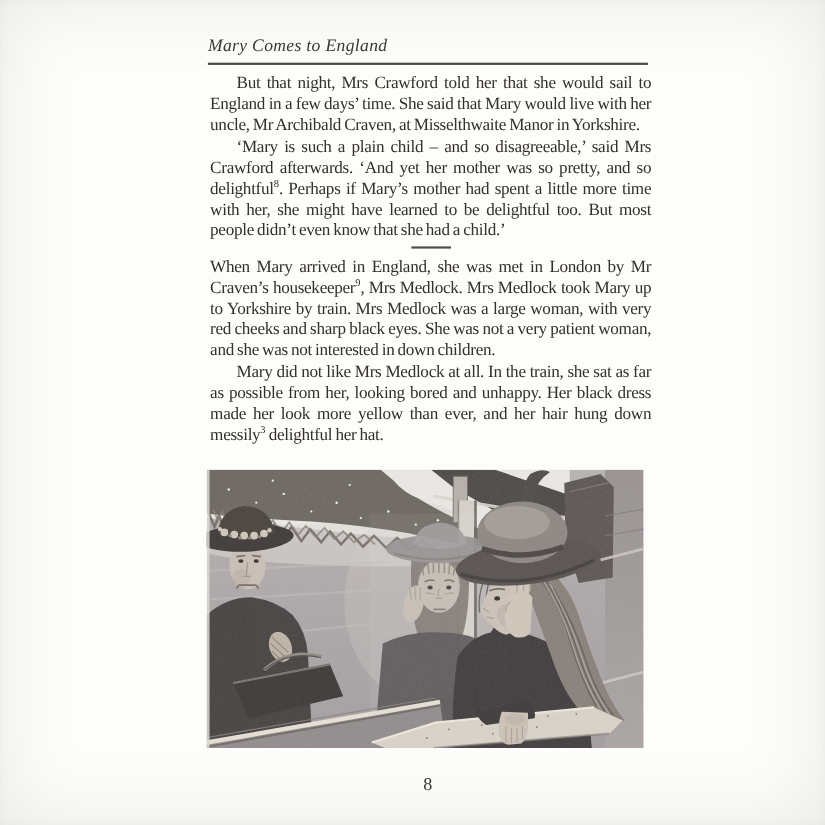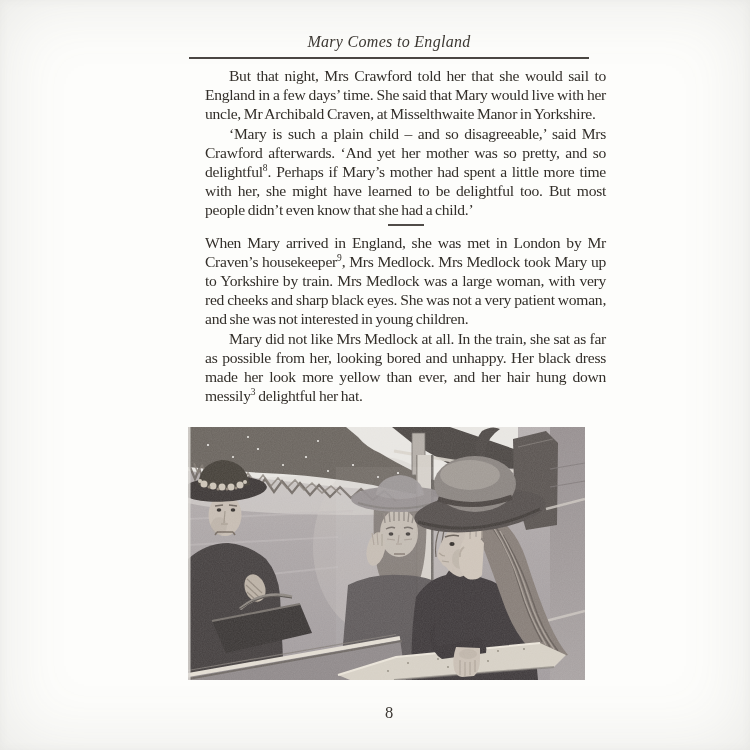--- a/index.html
+++ b/index.html
@@ -5,29 +5,29 @@
   html,body{margin:0;padding:0;background:#ffffff;}
   .page{
     position:relative;width:750px;height:750px;background:#fdfdfb;overflow:hidden;
     font-family:"Liberation Serif","DejaVu Serif",serif;
   }
   .page::before{
     content:"";position:absolute;inset:0;pointer-events:none;
     box-shadow:inset 0 0 70px rgba(110,110,108,.14), inset 0 0 10px rgba(140,140,138,.07);
   }
   .running-header{
-    position:absolute;top:33px;left:189px;width:400px;text-align:center;
+    position:absolute;top:33px;left:189px;width:400px;
     font-style:italic;font-size:16px;color:#3b3732;letter-spacing:.3px;
   }
   .header-rule{
     position:absolute;top:57px;left:189px;width:400px;height:0;
     border-top:2px solid #4a4642;
   }
   .text-block{
-    position:absolute;top:66px;left:205px;width:401px;
+    position:absolute;top:66px;left:191px;width:401px;
     font-size:15.6px;line-height:19.2px;color:#332f2a;text-align:justify;
     letter-spacing:-0.28px;word-spacing:-0.8px;
   }
   .para{margin:0;}
   .para.indent{text-indent:24px;}
   sup.fn{font-size:9.5px;line-height:0;vertical-align:6px;letter-spacing:0;}
   .section-divider{
     width:36px;margin:4.5px auto 6.5px;height:0;
     border-top:2.2px solid #504c48;
   }
@@ -45,21 +45,21 @@
 
 <div class="page">
 
   <div class="running-header">Mary Comes to England</div>
   <div class="header-rule"></div>
 
   <div class="text-block">
     <p class="para indent"><span>But that night, Mrs Crawford told her that she would sail to England in a few days’ time. She said that Mary would live with her uncle, Mr Archibald Craven, at Misselthwaite Manor in Yorkshire.</span></p>
     <p class="para indent"><span>‘Mary is such a plain child – and so disagreeable,’ said Mrs Crawford afterwards. ‘And yet her mother was so pretty, and so delightful</span><sup class="fn">8</sup><span>. Perhaps if Mary’s mother had spent a little more time with her, she might have learned to be delightful too. But most people didn’t even know that she had a child.’</span></p>
     <div class="section-divider"></div>
-    <p class="para"><span>When Mary arrived in England, she was met in London by Mr Craven’s housekeeper</span><sup class="fn">9</sup><span>, Mrs Medlock. Mrs Medlock took Mary up to Yorkshire by train. Mrs Medlock was a large woman, with very red cheeks and sharp black eyes. She was not a very patient woman, and she was not interested in young children.</span></p>
+    <p class="para"><span>When Mary arrived in England, she was met in London by Mr Craven’s housekeeper</span><sup class="fn">9</sup><span>, Mrs Medlock. Mrs Medlock took Mary up to Yorkshire by train. Mrs Medlock was a large woman, with very red cheeks and sharp black eyes. She was not a very patient woman, and she was not interested in down children.</span></p>
     <p class="para indent"><span>Mary did not like Mrs Medlock at all. In the train, she sat as far as possible from her, looking bored and unhappy. Her black dress made her look more yellow than ever, and her hair hung down messily</span><sup class="fn">3</sup><span> delightful her hat.</span></p>
   </div>
 
   <figure class="illustration" role="img" aria-label="Grayscale illustration: Mary, in a large dark hat, rests her cheek on her hand at a train window; her sad reflection shows in the glass, a hedge passes outside, and Mrs Medlock in a dark flowered hat and coat sits behind with her bag.">
     <svg viewBox="0 0 397 253" preserveAspectRatio="none">
       <defs>
         <linearGradient id="panelGrad" x1="0" y1="0" x2="0" y2="1">
           <stop offset="0" stop-color="#968f90"></stop>
             <stop offset="1" stop-color="#a8a2a2"></stop>
         </linearGradient>

